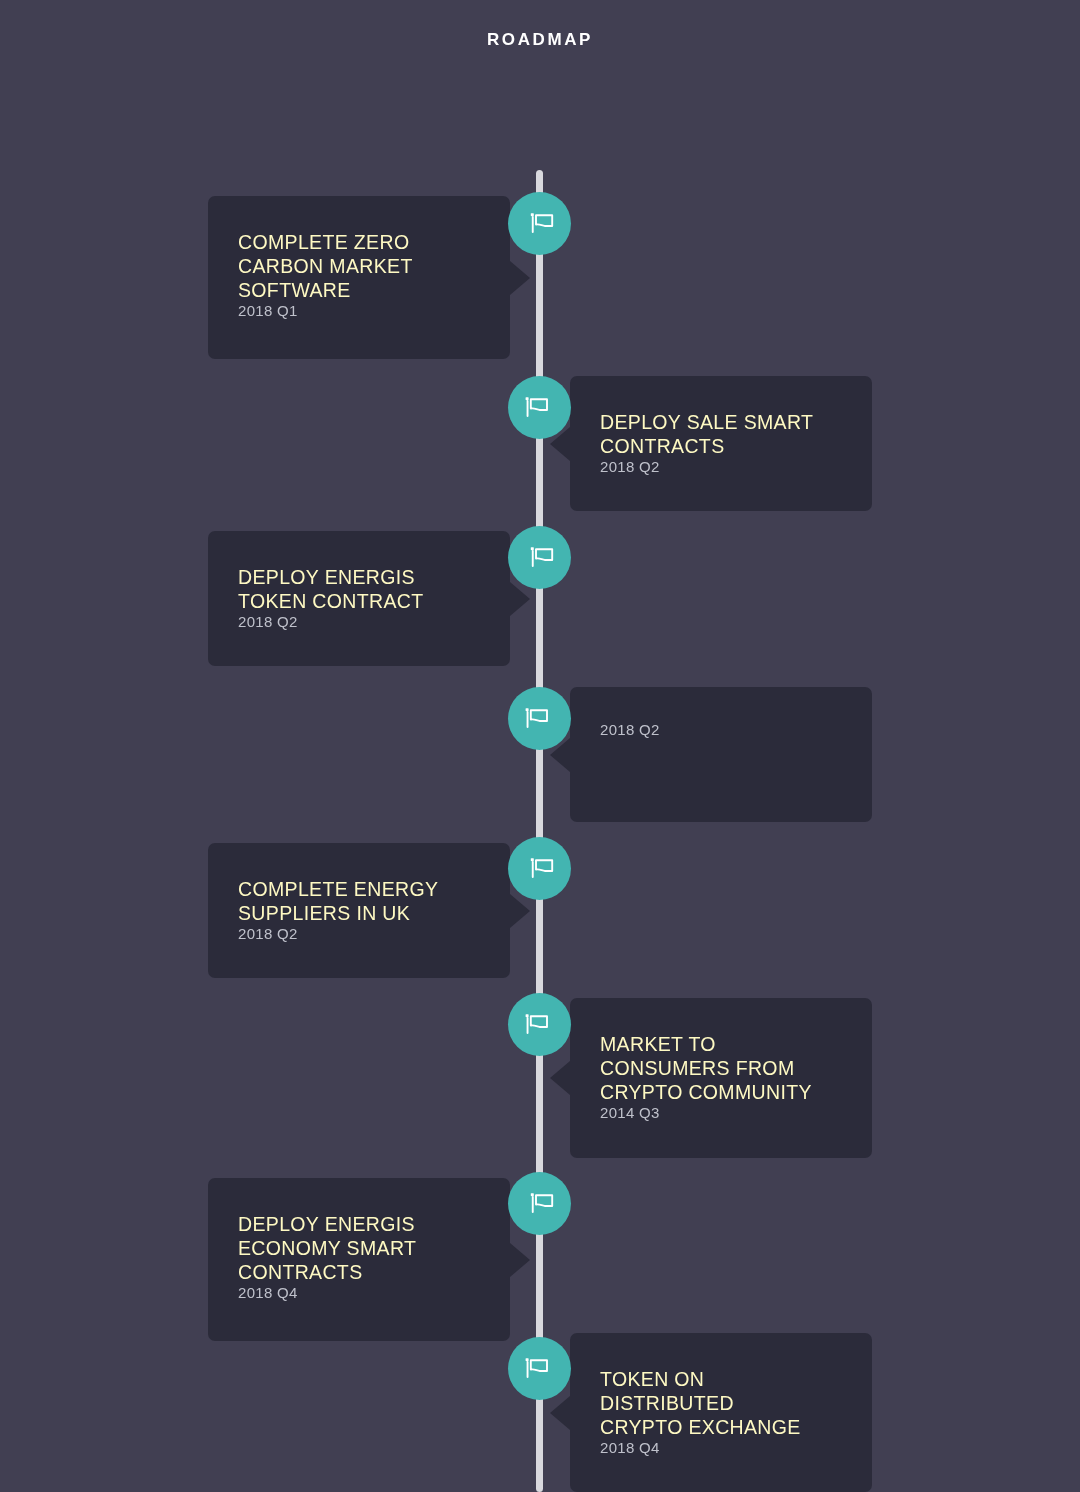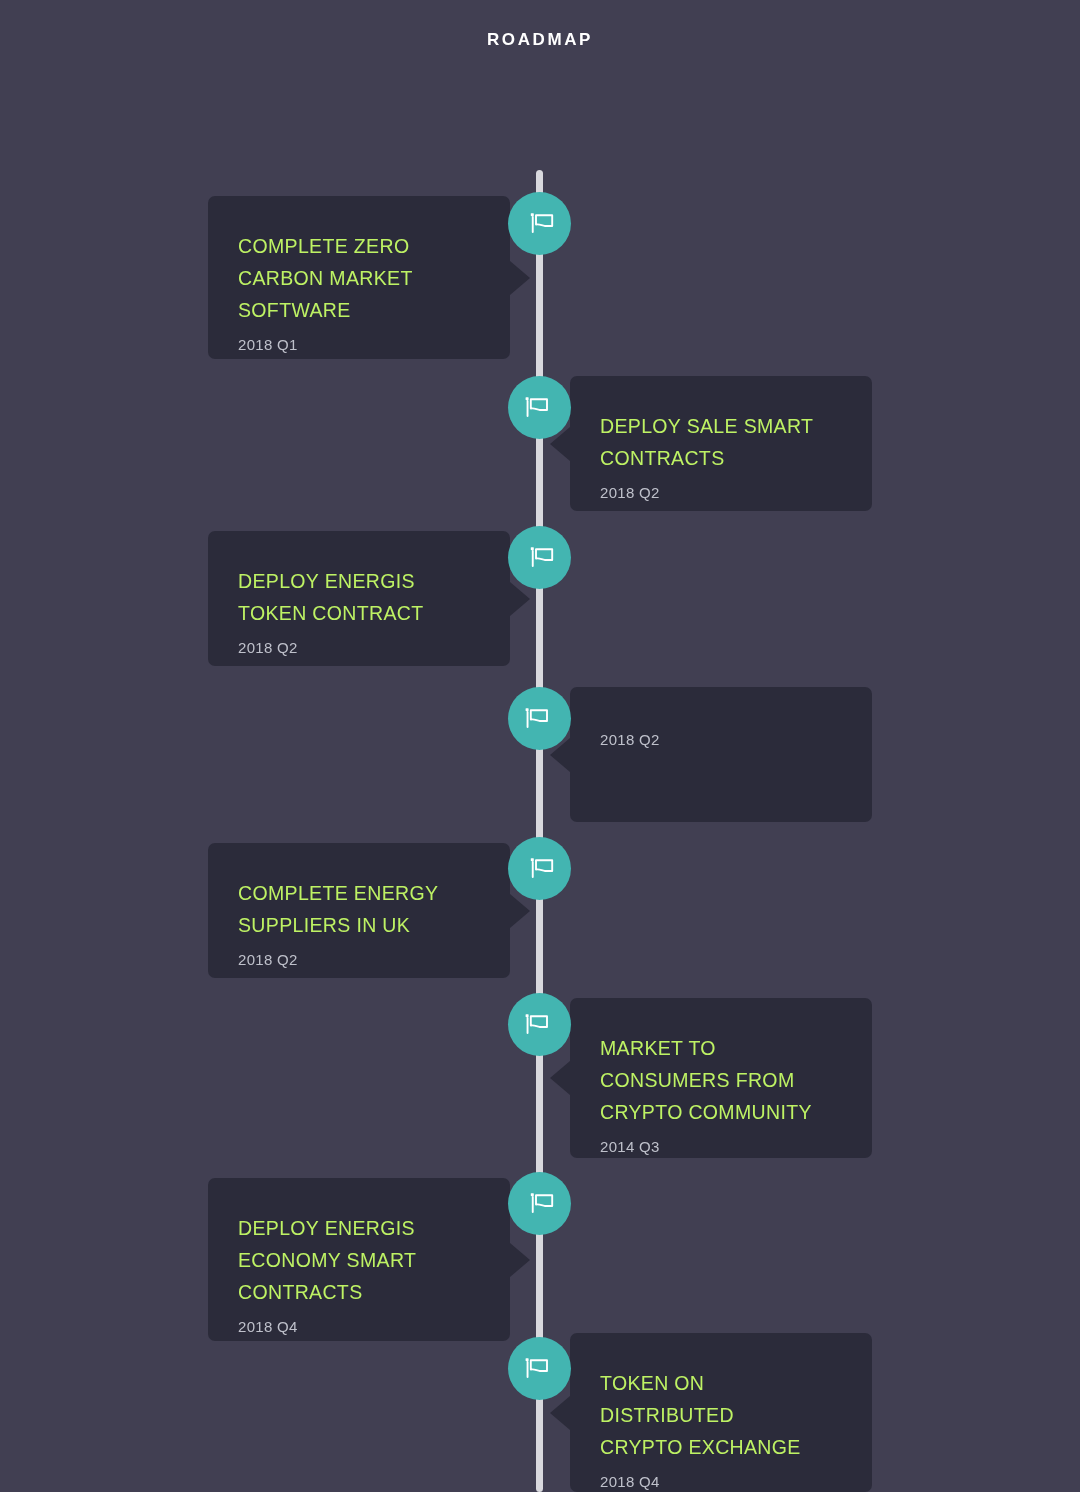--- a/index.html
+++ b/index.html
@@ -60,30 +60,30 @@
     z-index:2;
   }
   .card.left  { left:208px; }
   .card.right { left:570px; }
 
   .card-inner {
     padding:34px 30px 30px 30px;
   }
 
   .card-title {
-    color:#bef264;
+    color:#fef9c3;
     font-size:19.5px;
-    line-height:32px;
+    line-height:24px;
     letter-spacing:0.35px;
     font-weight:400;
     white-space:pre-line;
   }
 
   .card-date {
-    margin-top:10px;
+    margin-top:0;
     color:#BFC1CB;
     font-size:15px;
     letter-spacing:0.3px;
   }
 
   
   .notch {
     position:absolute;
     width:0; height:0;
     z-index:4;

